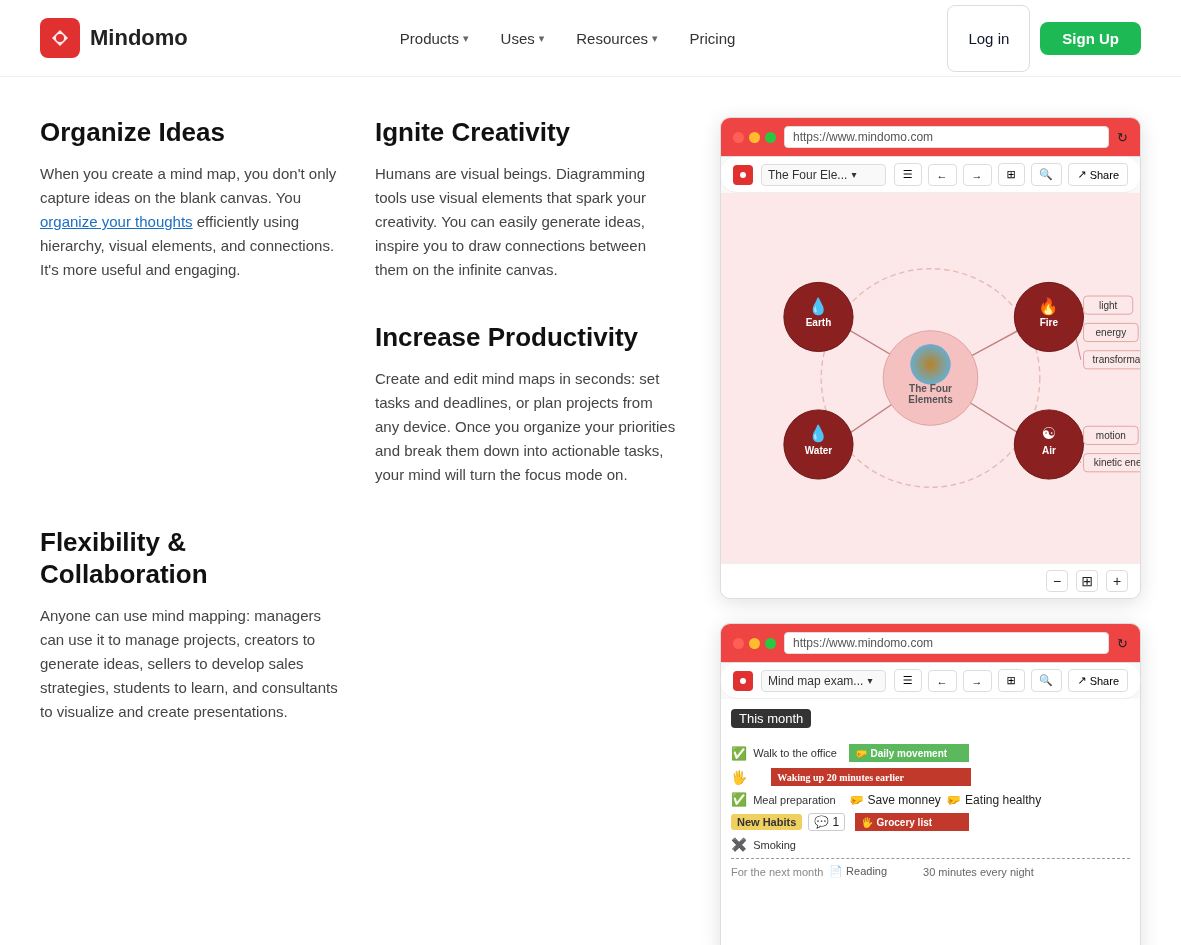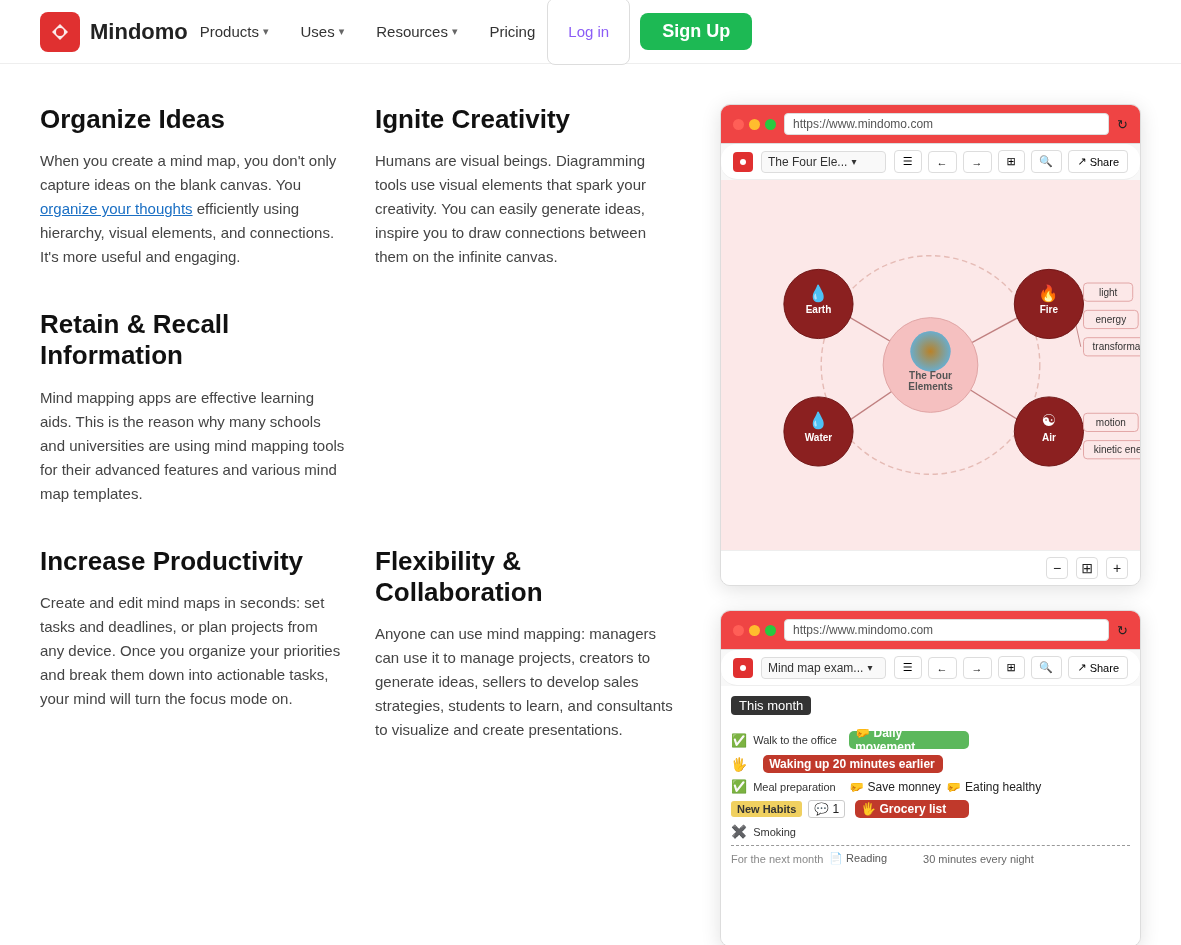--- a/index.html
+++ b/index.html
@@ -2,22 +2,23 @@
 <html><head>
   <meta charset="utf-8">
   <style>
     * { margin: 0; padding: 0; box-sizing: border-box; }
     body { font-family: -apple-system, BlinkMacSystemFont, 'Segoe UI', sans-serif; background: #fff; color: #222; }
 
     
     .navbar {
       display: flex;
       align-items: center;
+      justify-content: space-between;
       padding: 0 40px;
-      height: 64px;
+      height: 77px;
       border-bottom: 1px solid #eee;
       background: #fff;
       position: sticky;
       top: 0;
       z-index: 100;
     }
     .navbar-logo {
       display: flex;
       align-items: center;
       gap: 10px;
@@ -63,29 +64,29 @@
       align-items: center;
       gap: 10px;
     }
     .btn-login {
       padding: 24px 20px;
       border: 1px solid #ddd;
       background: #fff;
       border-radius: 8px;
       font-size: 15px;
       cursor: pointer;
-      color: #8b5cf6;
+      color: #0f172a;
     }
     .btn-signup {
       padding: 8px 22px;
       background: #1db954;
       color: white;
       border: none;
       border-radius: 8px;
-      font-size: 18px;
+      font-size: 15px;
       font-weight: 600;
       cursor: pointer;
     }
 
     
     .main {
       display: flex;
       padding: 40px 40px;
       gap: 40px;
       max-width: 1181px;
@@ -293,25 +294,25 @@
       color: #cc2222;
       font-size: 13px;
     }
     .gantt-label {
       font-size: 11px;
       color: #333;
       min-width: 90px;
     }
     .gantt-bar {
       height: 18px;
-      border-radius: 5px;
+      border-radius: 0;
       display: flex;
       align-items: center;
       padding: 0 6px;
-      font-size: 12px;
+      font-size: 10px;
       color: #fff;
       font-weight: 600;
     }
     .gantt-bar-green { background: #5cb85c; }
     .gantt-bar-red { background: #c0392b; }
     .gantt-tag-yellow {
       background: #f0d060;
       border-radius: 3px;
       padding: 2px 6px;
       font-size: 11px;
@@ -379,24 +380,20 @@
         <p class="feature-desc">
           <span>When you create a mind map, you don't only capture ideas on the blank canvas. You </span><a class="feature-link">organize your thoughts</a><span> efficiently using hierarchy, visual elements, and connections. It's more useful and engaging.</span>
         </p>
       </div>
 
       <div class="feature-section">
         <div class="feature-title">Ignite Creativity</div>
         <p class="feature-desc">Humans are visual beings. Diagramming tools use visual elements that spark your creativity. You can easily generate ideas, inspire you to draw connections between them on the infinite canvas.</p>
       </div>
 
-      <div class="feature-section">
-        <div class="feature-title">Retain &amp; Recall Information</div>
-        <p class="feature-desc">Mind mapping apps are effective learning aids. This is the reason why many schools and universities are using mind mapping tools for their advanced features and various mind map templates.</p>
-      </div>
 
       <div class="feature-section">
       </div>
 
       <div class="feature-section">
         <div class="feature-title">Increase Productivity</div>
         <p class="feature-desc">Create and edit mind maps in seconds: set tasks and deadlines, or plan projects from any device. Once you organize your priorities and break them down into actionable tasks, your mind will turn the focus mode on.</p>
       </div>
 
       <div class="feature-section">
@@ -559,21 +556,21 @@
           <div class="gantt-row">
             <span class="gantt-check-green">✅</span>
             <span class="gantt-label">Walk to the office</span>
             <div class="gantt-bar gantt-bar-green" style="width:120px;">
               🤛 Daily movement
             </div>
           </div>
 
           <div class="gantt-row">
             <span style="font-size:13px;">🖐️</span>
-            <div class="gantt-bar gantt-bar-red" style="width:180px; margin-left:10px;">
+            <div class="gantt-bar gantt-bar-red" style="width:200px; margin-left:18px;font-family:Liberation Serif, serif;">
               Waking up 20 minutes earlier
             </div>
           </div>
 
           <div class="gantt-row">
             <span class="gantt-check-green">✅</span>
             <span class="gantt-label">Meal preparation</span>
             <span style="font-size:12px;">🤛 Save monney</span>
             <span style="font-size:12px;">🤛 Eating healthy</span>
           </div>

